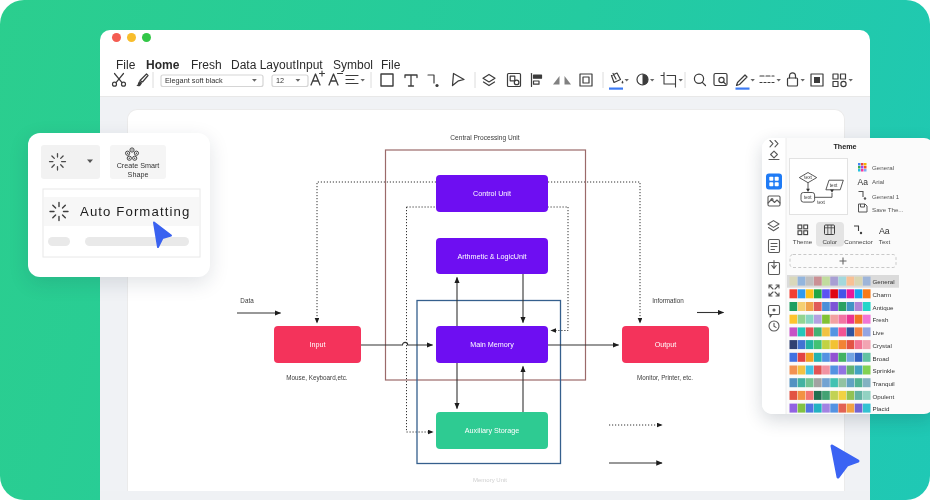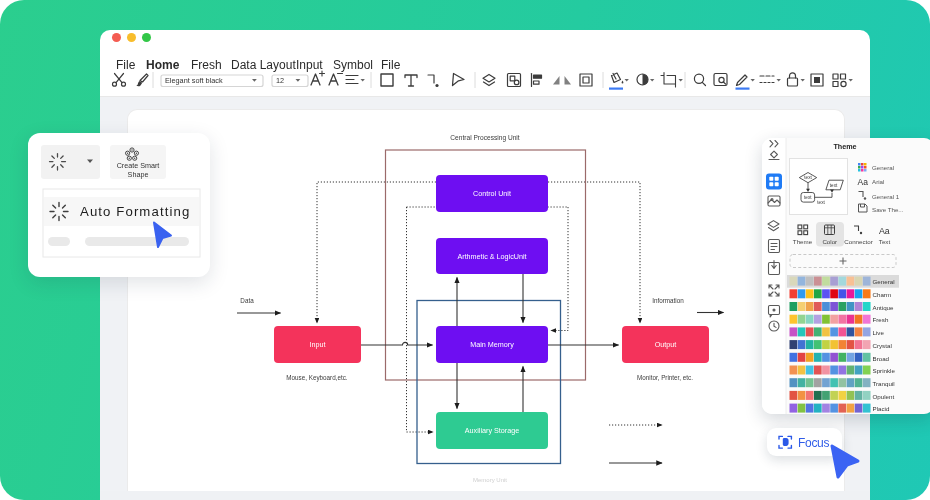--- a/index.html
+++ b/index.html
@@ -454,25 +454,16 @@
       <rect x="60.10" y="265.6" width="7.7" height="9" fill="#a283e2"></rect>
       <rect x="68.25" y="265.6" width="7.7" height="9" fill="#5392e2"></rect>
       <rect x="76.40" y="265.6" width="7.7" height="9" fill="#e26253"></rect>
       <rect x="84.55" y="265.6" width="7.7" height="9" fill="#f2a243"></rect>
       <rect x="92.70" y="265.6" width="7.7" height="9" fill="#7363d2"></rect>
       <rect x="100.85" y="265.6" width="7.7" height="9" fill="#33c2d2"></rect>
       <text x="110.5" y="273.3" font-size="6.2" fill="#333">Placid</text>
     </svg>
   </div>
 
-  <div id="focusbtn">
-    <svg style="position:absolute;left:0;top:0;" width="75" height="28" viewBox="0 0 75 28">
-      <g stroke="#2b59e8" stroke-width="1.4" fill="none" stroke-linecap="round">
-        <path d="M12,11 v-2.6 h3.4 M21,8.4 h3.4 v2.6 M12,17.5 v2.6 h3.4 M24.4,17.5 v2.6 h-3.4"></path>
-      </g>
-      <path d="M15.8,11.5 c0,-0.8 0.6,-1.4 1.4,-1.4 h2 c1.6,0 2.4,1.2 2.4,2.6 v2.6 c0,1.4 -0.8,2.6 -2.4,2.6 h-2 c-0.8,0 -1.4,-0.6 -1.4,-1.4 z" fill="#2b59e8"></path>
-      <text x="31" y="18.5" font-size="12" letter-spacing="-0.3" fill="#2f5ce8" font-family="Liberation Sans, sans-serif">Focus</text>
-    </svg>
-  </div>
   <svg style="left:825px;top:440px;" width="45" height="45" viewBox="0 0 45 45">
     <path d="M7,6 L33,21 L22,25 L13,37 Z" fill="#3b63f3" stroke="#3b63f3" stroke-width="3" stroke-linejoin="round"></path>
   </svg>
 </div>
 
 </body></html>

